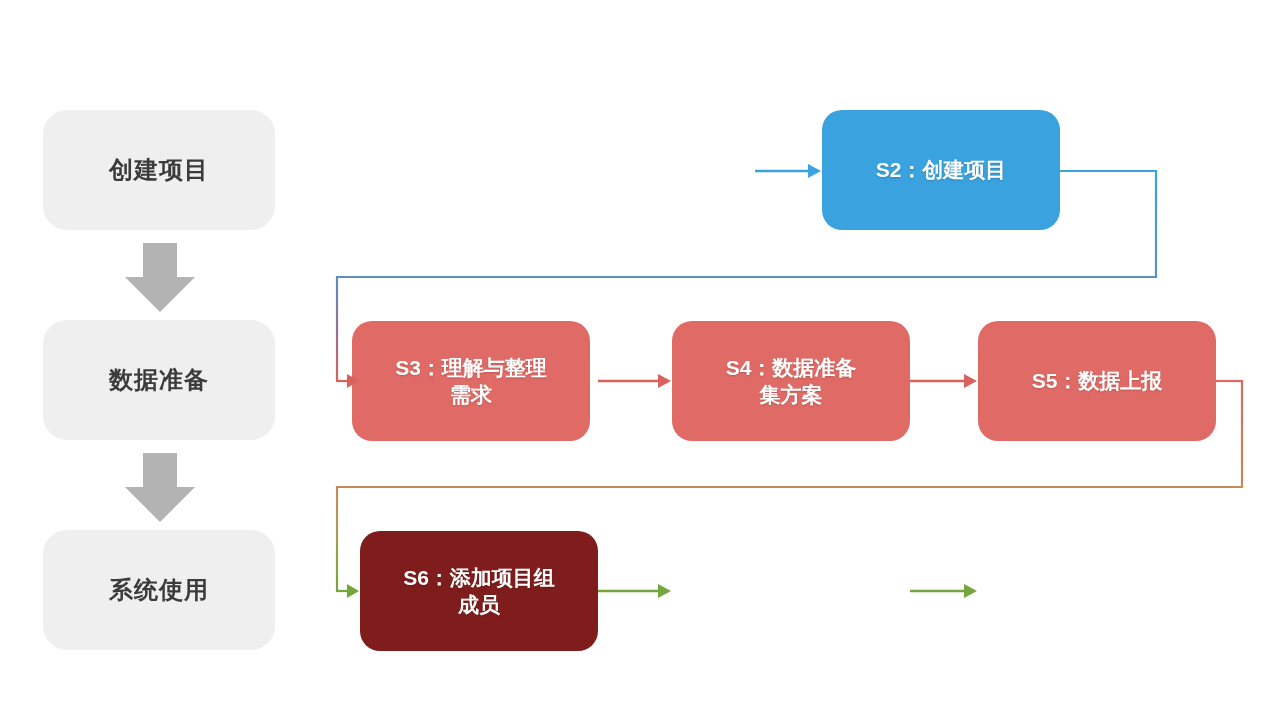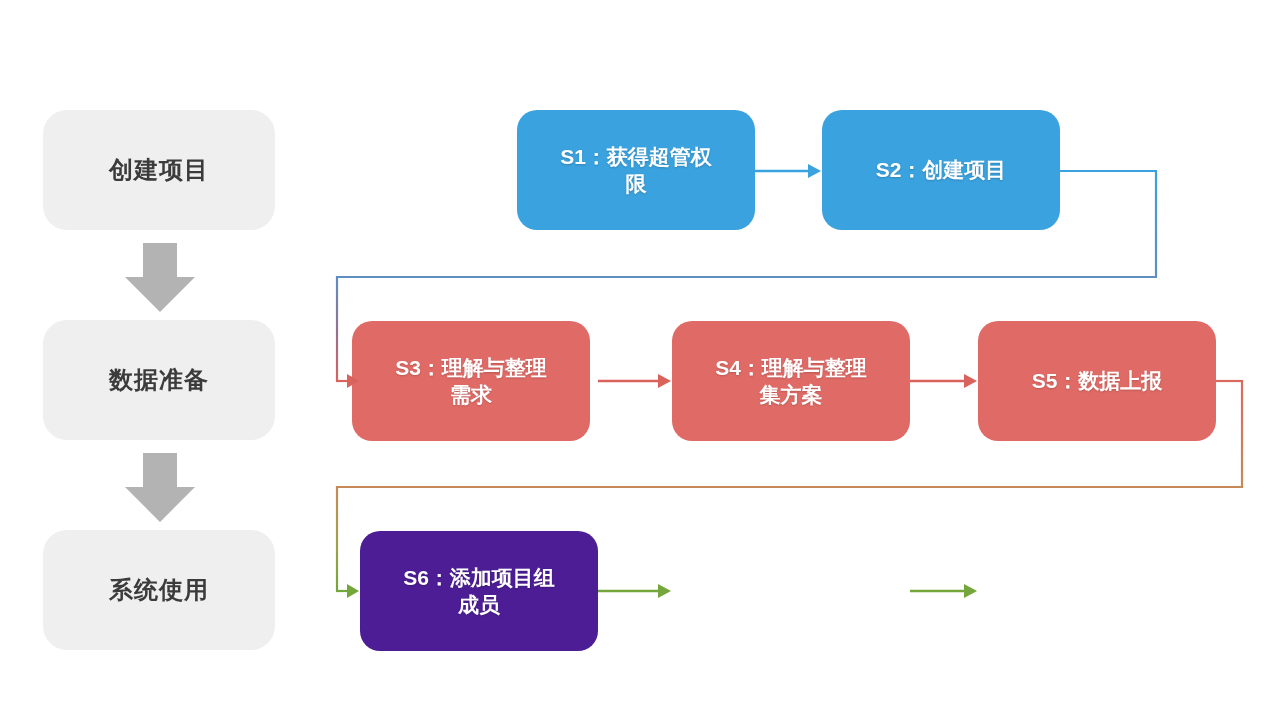--- a/index.html
+++ b/index.html
@@ -22,21 +22,21 @@
   .step{
     position:absolute;width:238px;height:120px;border-radius:20px;
     display:flex;flex-direction:column;align-items:center;justify-content:center;
     color:#ffffff;font-weight:bold;font-size:21px;line-height:1.3;
     text-align:center;text-shadow:0 1px 2px rgba(0,0,0,0.18);
     padding:0 6px;box-sizing:border-box;
   }
   .step .ln{display:block;}
   .c-blue{background:#3AA2DE}
   .c-red{background:#E06B66}
-  .c-green{background:#4c1d95}
+  .c-green{background:#7f1d1d}
   .pos-s1{left:517px;top:110px}
   .pos-s2{left:822px;top:110px}
   .pos-s3{left:352px;top:321px}
   .pos-s4{left:672px;top:321px}
   .pos-s5{left:978px;top:321px}
   .pos-s6{left:360px;top:531px}
   .pos-s7{left:672px;top:531px}
   .pos-s8{left:978px;top:531px}
   .overlay{position:absolute;left:0;top:0;width:1282px;height:720px;pointer-events:none;}
 </style>
@@ -48,34 +48,30 @@
   <div class="phase phase-1">
     <span>创建项目</span>
   </div>
   <div class="phase phase-3">
     <span>系统使用</span>
   </div>
   <div class="phase phase-2">
     <span>数据准备</span>
   </div>
 
-  <div class="step c-blue pos-s1">
-    <span class="ln">S1：获得超管权</span>
-    <span class="ln">限</span>
-  </div>
   <div class="step c-blue pos-s2">
     <span class="ln">S2：创建项目</span>
     <span class="ln"></span>
   </div>
   <div class="step c-red pos-s3">
     <span class="ln">S3：理解与整理</span>
     <span class="ln">需求</span>
   </div>
   <div class="step c-red pos-s4">
-    <span class="ln">S4：理解与整理</span>
+    <span class="ln">S4：数据准备</span>
     <span class="ln">集方案</span>
   </div>
   <div class="step c-red pos-s5">
     <span class="ln">S5：数据上报</span>
     <span class="ln"></span>
   </div>
   <div class="step c-green pos-s6">
     <span class="ln">S6：添加项目组</span>
     <span class="ln">成员</span>
   </div>

